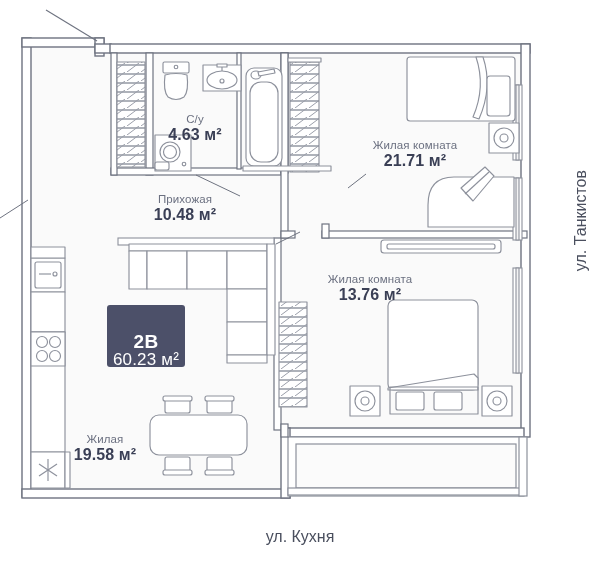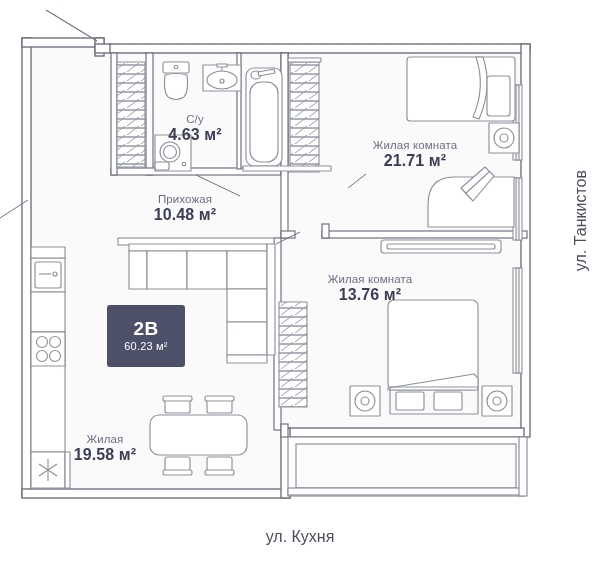--- a/index.html
+++ b/index.html
@@ -13,25 +13,25 @@
   #plan-root{position:relative;width:600px;height:574px;}
   svg#floorplan{position:absolute;left:0;top:0;width:600px;height:574px;display:block;}
 
   .lbl{position:absolute;text-align:center;pointer-events:none;white-space:nowrap;}
   .lbl .name{font-size:11.5px;color:#6b7080;line-height:14px;letter-spacing:.1px;}
   .lbl .area{font-size:16px;font-weight:bold;color:#3a3f55;line-height:17px;letter-spacing:.1px;}
 
   #badge{
     position:absolute;left:107px;top:305px;width:78px;height:62px;
     background:#4c5069;border-radius:3px;
-    display:flex;flex-direction:column;align-items:center;justify-content:center;
+    display:flex;flex-direction:column;align-items:center;justify-content:flex-end;
     color:#ffffff;
   }
   #badge .b-title{font-size:19px;font-weight:bold;line-height:21px;letter-spacing:.3px;}
-  #badge .b-area{font-size:11px;line-height:15px;letter-spacing:.2px;}
+  #badge .b-area{font-size:17px;line-height:15px;letter-spacing:.2px;}
 
   .street{position:absolute;color:#4a4f5e;font-size:16px;white-space:nowrap;}
   #street-bottom{left:0;right:0;top:528px;text-align:center;}
   #street-right{
     left:auto;right:6px;top:170px;width:22px;
     writing-mode:vertical-rl;text-orientation:mixed;transform:rotate(180deg);
     transform-origin:center;
   }
 </style>
 </head>

